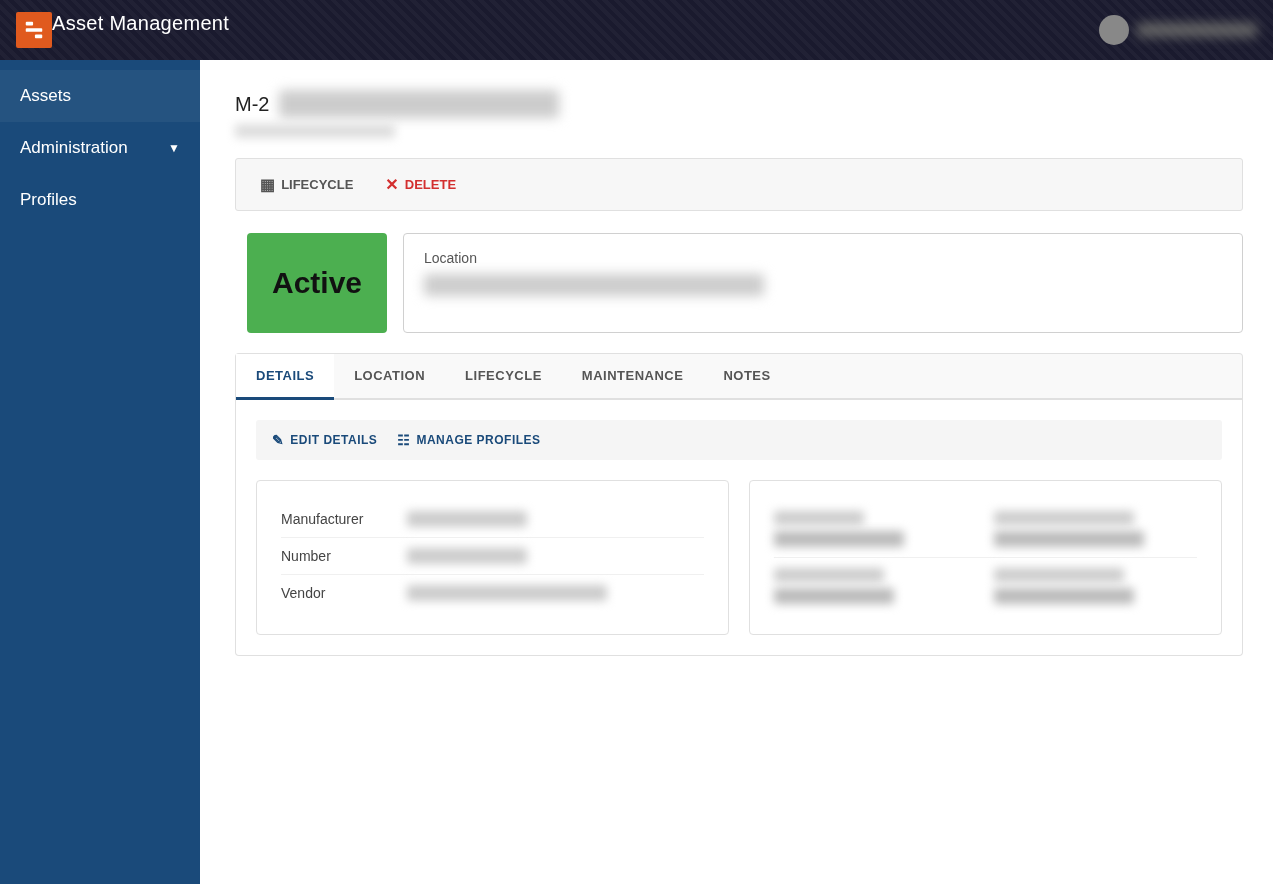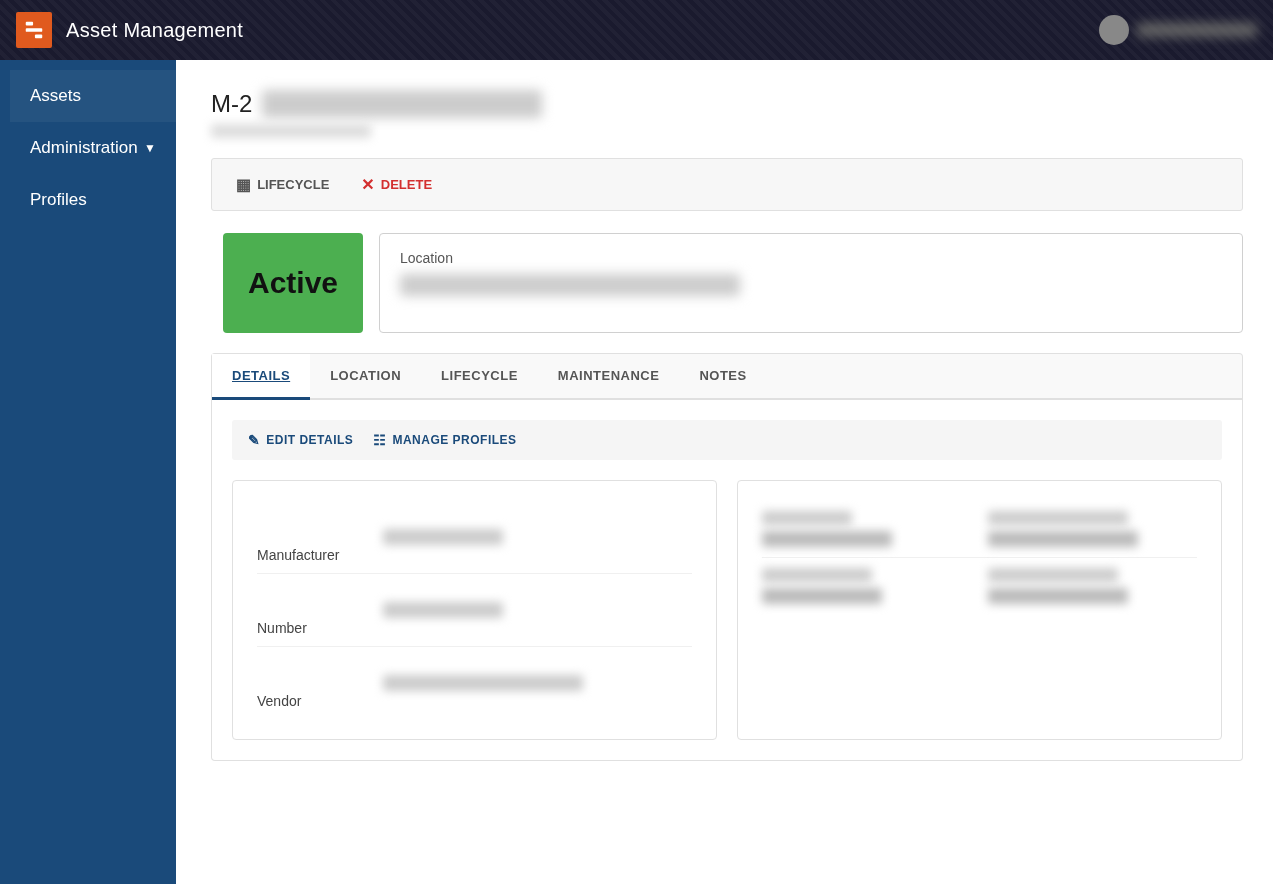--- a/index.html
+++ b/index.html
@@ -14,46 +14,45 @@
         transparent 4px,
         rgba(255,255,255,0.03) 4px,
         rgba(255,255,255,0.03) 8px
       );
       height: 60px;
       display: flex;
       align-items: center;
       padding: 0 16px;
       justify-content: space-between;
     }
-    .header-left { display: flex; align-items: center; gap: 14px; }
+    .header-left { display: flex; }
     .logo-icon {
       width: 36px; height: 36px;
       background: #e05a1e;
       display: flex; align-items: center; justify-content: center;
       border-radius: 2px;
     }
     .logo-icon svg { width: 22px; height: 22px; fill: white; }
     .app-title { color: white; font-size: 20px; font-weight: 400; letter-spacing: 0.3px; }
     .header-right { display: flex; align-items: center; gap: 8px; }
     .user-avatar {
       width: 30px; height: 30px; border-radius: 50%;
       background: #888; display: inline-block;
     }
     .user-name { color: #bbb; font-size: 14px; }
 
     
     .layout { display: flex; height: calc(100vh - 60px); }
 
     
     .sidebar {
-      width: 176px;
+      width: 200px;
       background: #1a4a7a;
       flex-shrink: 0;
       padding-top: 10px;
-      padding-left: 10px;
     }
     .sidebar-item {
       color: white;
       font-size: 17px;
       padding: 16px 20px;
       cursor: pointer;
       display: flex;
       align-items: center;
       justify-content: space-between;
       user-select: none;
@@ -65,21 +64,21 @@
     .main {
       flex: 1;
       background: white;
       overflow-y: auto;
       padding: 30px 30px 30px 35px;
     }
 
     
     .page-header { margin-bottom: 20px; }
     .page-title {
-      font-size: 24px;
+      font-size: 20px;
       font-weight: 400;
       color: #222;
       display: flex;
       align-items: center;
       gap: 10px;
     }
     .page-title-blurred {
       display: inline-block;
       filter: blur(6px);
       background: #ccc;
@@ -175,21 +174,20 @@
       color: #555;
       cursor: pointer;
       border-bottom: 3px solid transparent;
       margin-bottom: -2px;
       letter-spacing: 0.5px;
     }
     .tab.active {
       color: #1a4a7a;
       border-bottom: 3px solid #1a4a7a;
       background: white;
-      text-decoration: underline;
     }
 
     
     .tab-content {
       border: 1px solid #e0e0e0;
       border-top: none;
       border-radius: 0 0 4px 4px;
       background: white;
       padding: 20px;
     }
@@ -225,21 +223,21 @@
       padding: 20px 24px;
     }
     .detail-row {
       display: flex;
       align-items: center;
       padding: 10px 0;
       border-bottom: 1px solid #f0f0f0;
       gap: 16px;
     }
     .detail-row:last-child { border-bottom: none; }
-    .detail-label { font-size: 14px; color: #444; min-width: 110px; margin-top: 36px; }
+    .detail-label { font-size: 14px; color: #444; min-width: 110px; }
     .detail-value {
       filter: blur(5px);
       background: #ccc;
       border-radius: 3px;
       height: 16px;
     }
     .detail-value.sm { width: 80px; }
     .detail-value.md { width: 120px; }
     .detail-value.lg { width: 200px; }
 

